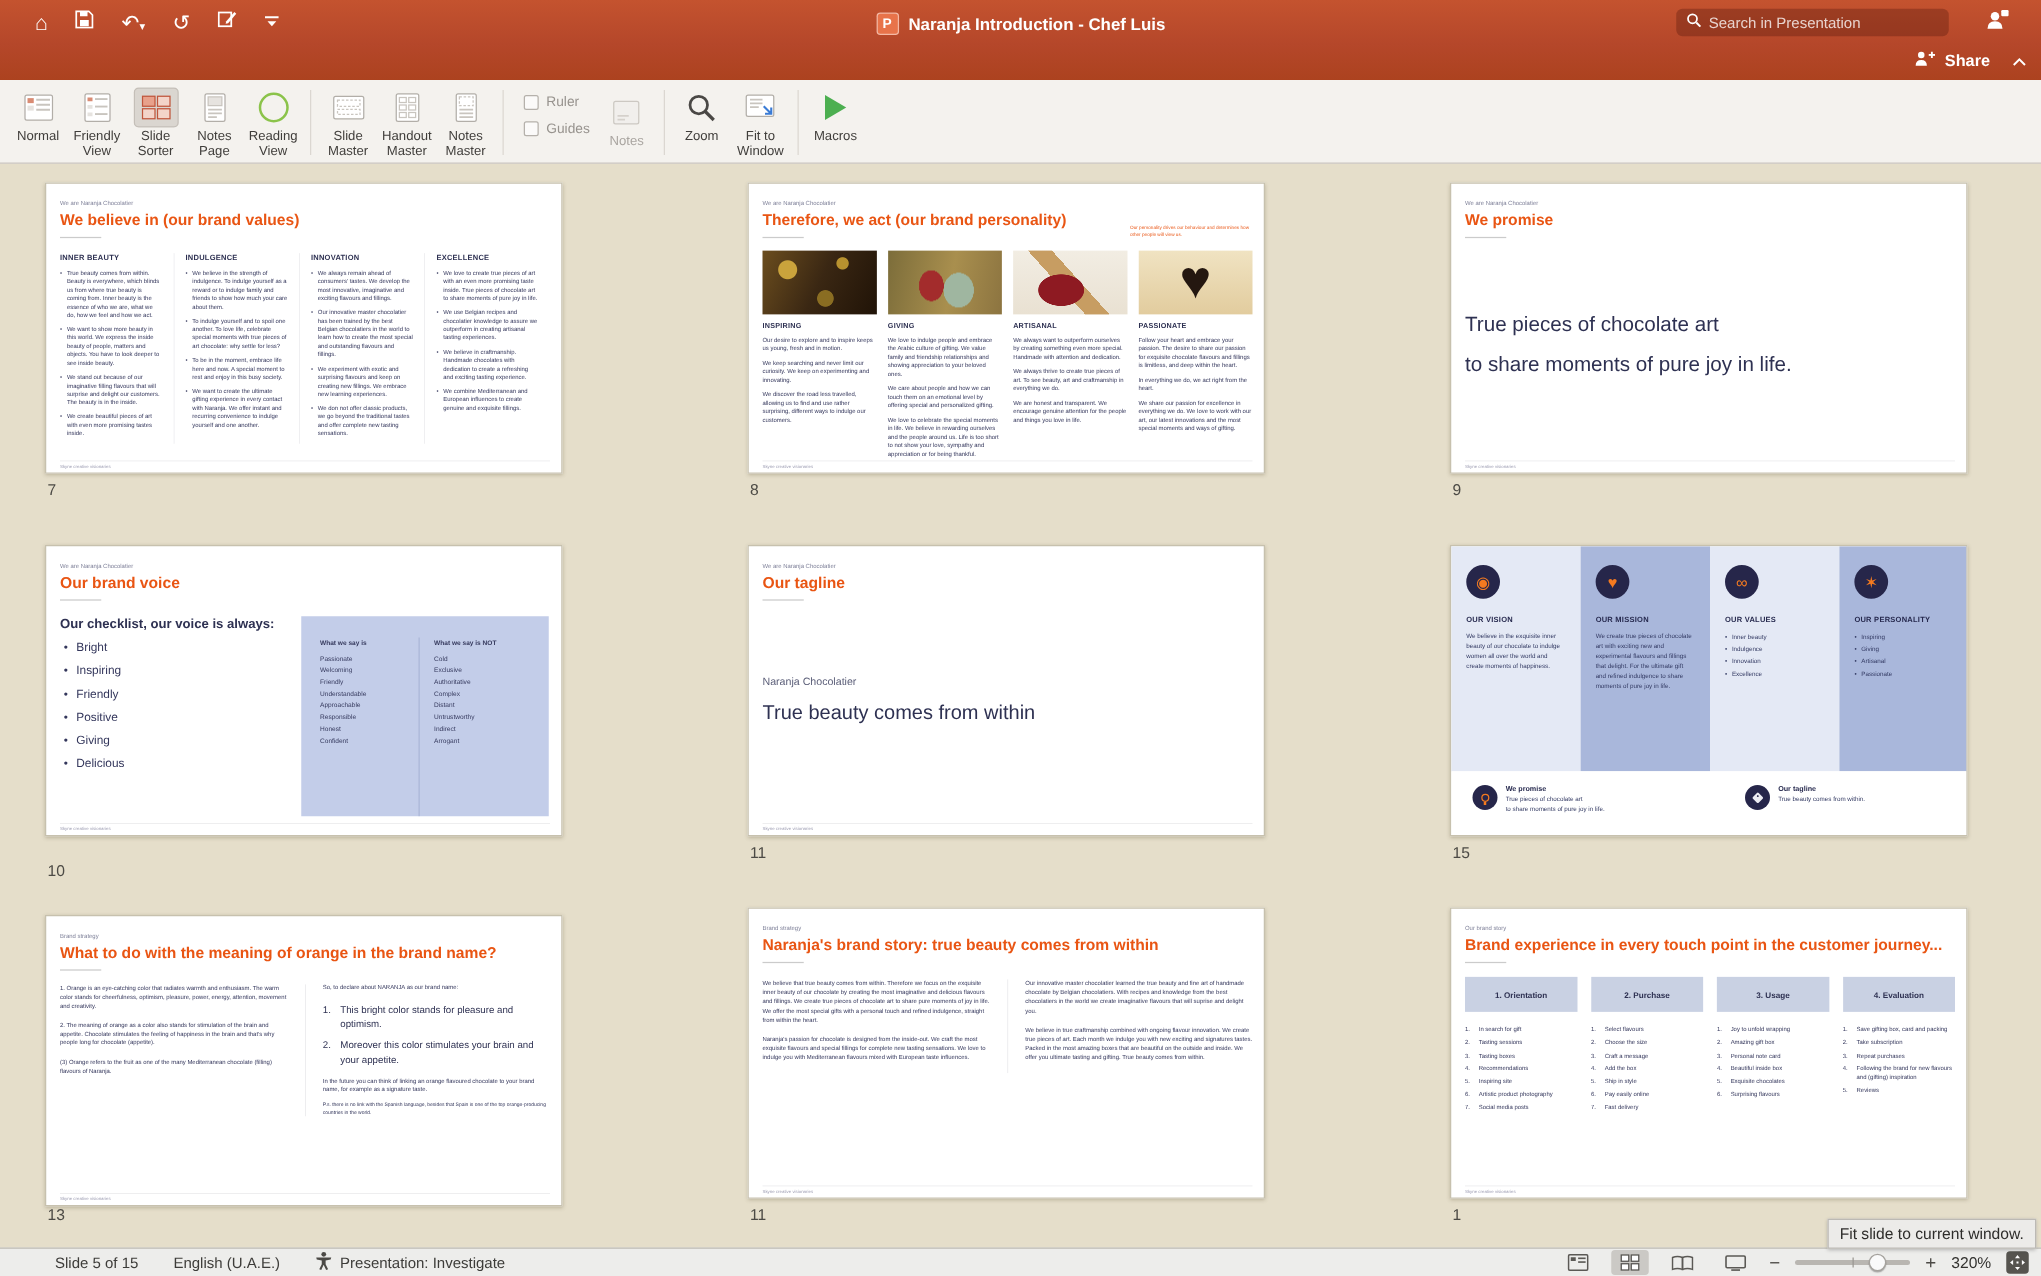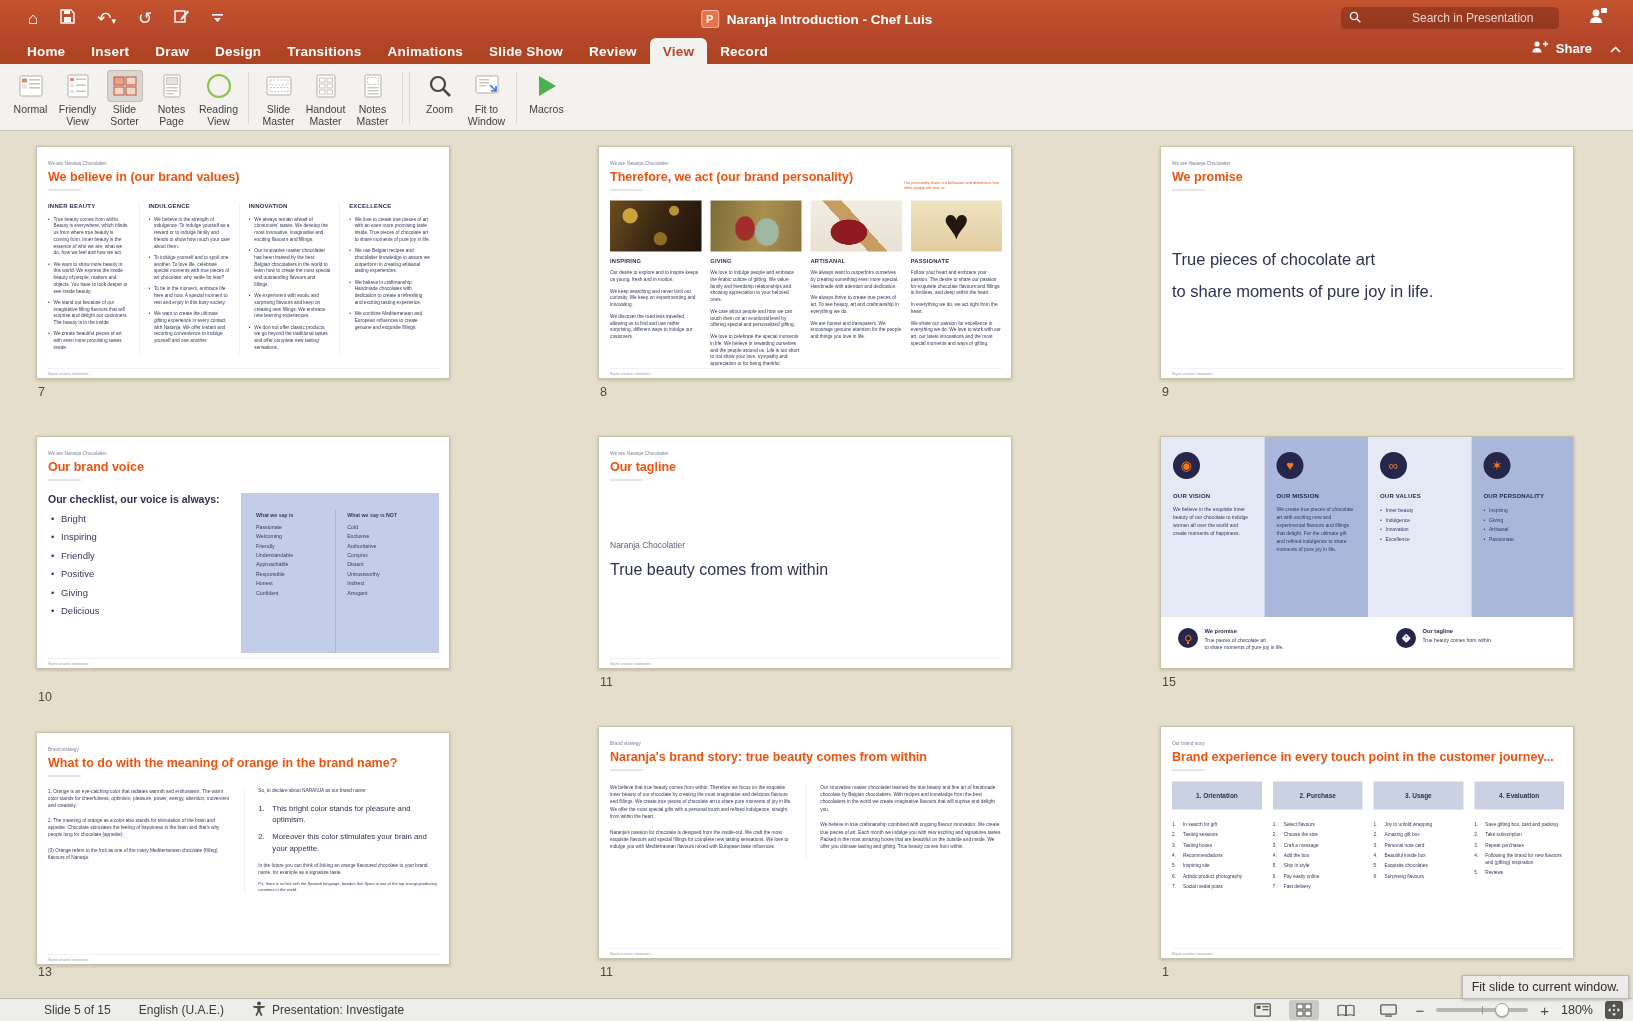--- a/index.html
+++ b/index.html
@@ -11,21 +11,21 @@
   background:linear-gradient(#c4532f 0%, #b5472a 55%, #ac421f 100%); z-index:20; }
 .qat { position:absolute; left:28px; top:6px; display:flex; gap:22px; align-items:center; color:#fff; height:24px; }
 .qat .g { font-size:17px; line-height:1; cursor:default; }
 .doc-title { position:absolute; top:10px; left:50%; transform:translateX(-50%);
   display:flex; align-items:center; gap:8px; color:#fff; font-size:13.5px; font-weight:bold; }
 .ppt-glyph { width:18px; height:18px; background:#e8734a; border:1px solid rgba(255,255,255,.5); border-radius:3px;
   color:#fff; font-size:11px; font-weight:bold; display:flex; align-items:center; justify-content:center; }
 .searchbox { position:absolute; right:74px; top:7px; width:218px; height:22px; background:rgba(60,12,2,.28);
   border-radius:5px; display:flex; align-items:center; gap:6px; padding:0 8px; }
 .searchbox input { background:transparent; border:none; outline:none; color:#fff; font-size:12px; width:100%;
-  font-family:"Liberation Sans",sans-serif;margin-left:45px; }
+  font-family:"Liberation Sans",sans-serif; }
 .searchbox input::placeholder { color:rgba(255,255,255,.78); }
 .people-btn { position:absolute; right:26px; top:7px; }
 
 .tabs { position:absolute; left:14px; top:38px; display:flex; height:26px; }
 .tab { padding:0 13px; display:flex; align-items:center; color:#fff; font-size:13.5px; font-weight:bold;
   letter-spacing:.2px; white-space:nowrap; }
 .tab.active { background:#f4f2ee; color:#b7472a; border-radius:6px 6px 0 0; }
 .share-cluster { position:absolute; right:12px; top:40px; display:flex; align-items:flex-end; gap:8px;
   color:#fff; font-size:13px; font-weight:bold; }
 .share-cluster .chev { margin-left:10px; }
@@ -209,32 +209,20 @@
           <line x1="8" y1="8" x2="11.3" y2="11.3" stroke="#fff" stroke-width="1.6"></line>
         </svg></span>
     <input type="text" placeholder="Search in Presentation" style="">
   </div>
   <span class="people-btn"><svg width="18" height="17" viewBox="0 0 18 17">
         <circle cx="7" cy="6" r="3.4" fill="#fff"></circle>
         <path d="M1 16 q0 -6 6 -6 q6 0 6 6 z" fill="#fff"></path>
         <rect x="12" y="1" width="6" height="5" rx="1" fill="#fff"></rect>
       </svg></span>
 
-  <div class="tabs">
-    <div class="tab">Home</div>
-    <div class="tab">Insert</div>
-    <div class="tab">Draw</div>
-    <div class="tab">Design</div>
-    <div class="tab">Transitions</div>
-    <div class="tab">Animations</div>
-    <div class="tab">Slide Show</div>
-    <div class="tab">Review</div>
-    <div class="tab active">View</div>
-    <div class="tab">Record</div>
-  </div>
 
   <div class="share-cluster">
     <span><svg width="17" height="13" viewBox="0 0 17 13">
           <circle cx="6" cy="4" r="2.6" fill="#fff"></circle>
           <path d="M1.5 12.5 q0 -4.5 4.5 -4.5 q4.5 0 4.5 4.5 z" fill="#fff"></path>
           <rect x="12" y="3.2" width="5" height="1.5" fill="#fff"></rect>
           <rect x="13.75" y="1.4" width="1.5" height="5" fill="#fff"></rect>
         </svg></span>
     <span>Share</span>
     <span class="chev"><svg width="11" height="7" viewBox="0 0 11 7">
@@ -338,20 +326,42 @@
             <rect x="3.5" y="3.5" width="11" height="7" fill="none" stroke="#c9c5bf" stroke-dasharray="2 1.4"></rect>
             <rect x="3.5" y="13" width="11" height="1.4" fill="#c9c5bf"></rect>
             <rect x="3.5" y="16" width="11" height="1.4" fill="#c9c5bf"></rect>
             <rect x="3.5" y="19" width="11" height="1.4" fill="#c9c5bf"></rect>
           </svg>
         </span>
       <span>Notes Master</span>
     </div>
   </div>
   <div class="rsep"></div>
+  <div class="rgroup">
+    <div class="chkcol">
+      <label class="chk">
+          <span class="chkbox"></span>
+          <span>Ruler</span>
+        </label>
+      <label class="chk">
+          <span class="chkbox"></span>
+          <span>Guides</span>
+        </label>
+    </div>
+    <div class="rbtn disabled" style="padding-top:6px">
+      <span class="ricon">
+          <svg width="22" height="20" viewBox="0 0 22 20">
+            <rect x="1" y="1" width="20" height="18" rx="1.5" fill="#f1efec" stroke="#ccc8c2"></rect>
+            <rect x="4" y="12" width="9" height="1.4" fill="#d5d1cb"></rect>
+            <rect x="4" y="15" width="6" height="1.4" fill="#d5d1cb"></rect>
+          </svg>
+        </span>
+      <span>Notes</span>
+    </div>
+  </div>
   <div class="rsep"></div>
   <div class="rgroup">
     <div class="rbtn">
       <span class="ricon">
           <svg width="24" height="24" viewBox="0 0 24 24">
             <circle cx="10" cy="10" r="7" fill="none" stroke="#4a4845" stroke-width="2.2"></circle>
             <line x1="15.2" y1="15.2" x2="22" y2="22" stroke="#4a4845" stroke-width="2.6"></line>
           </svg>
         </span>
       <span>Zoom</span>
@@ -754,21 +764,21 @@
           <rect x="0.8" y="0.8" width="15.4" height="9.4" rx="1" fill="none" stroke="#5b5955" stroke-width="1.3"></rect>
           <rect x="5" y="11.4" width="7" height="1.3" fill="#5b5955"></rect>
         </svg>
       </span>
     <span class="zoomsign">−</span>
     <span class="zslider">
         <span class="tick"></span>
         <span class="thumb"></span>
       </span>
     <span class="zoomsign">+</span>
-    <span style="font-size:12.5px;color:#33322f">180%</span>
+    <span style="font-size:12.5px;color:#33322f">320%</span>
     <span class="fitbtn">
         <svg width="12" height="12" viewBox="0 0 12 12">
           <path d="M6 0 l2 2.5 h-4 z M6 12 l-2 -2.5 h4 z M0 6 l2.5 -2 v4 z M12 6 l-2.5 2 v-4 z" fill="#fff"></path>
           <rect x="5.2" y="5.2" width="1.6" height="1.6" fill="#fff"></rect>
         </svg>
       </span>
   </span>
 </div>
 
 </body></html>

